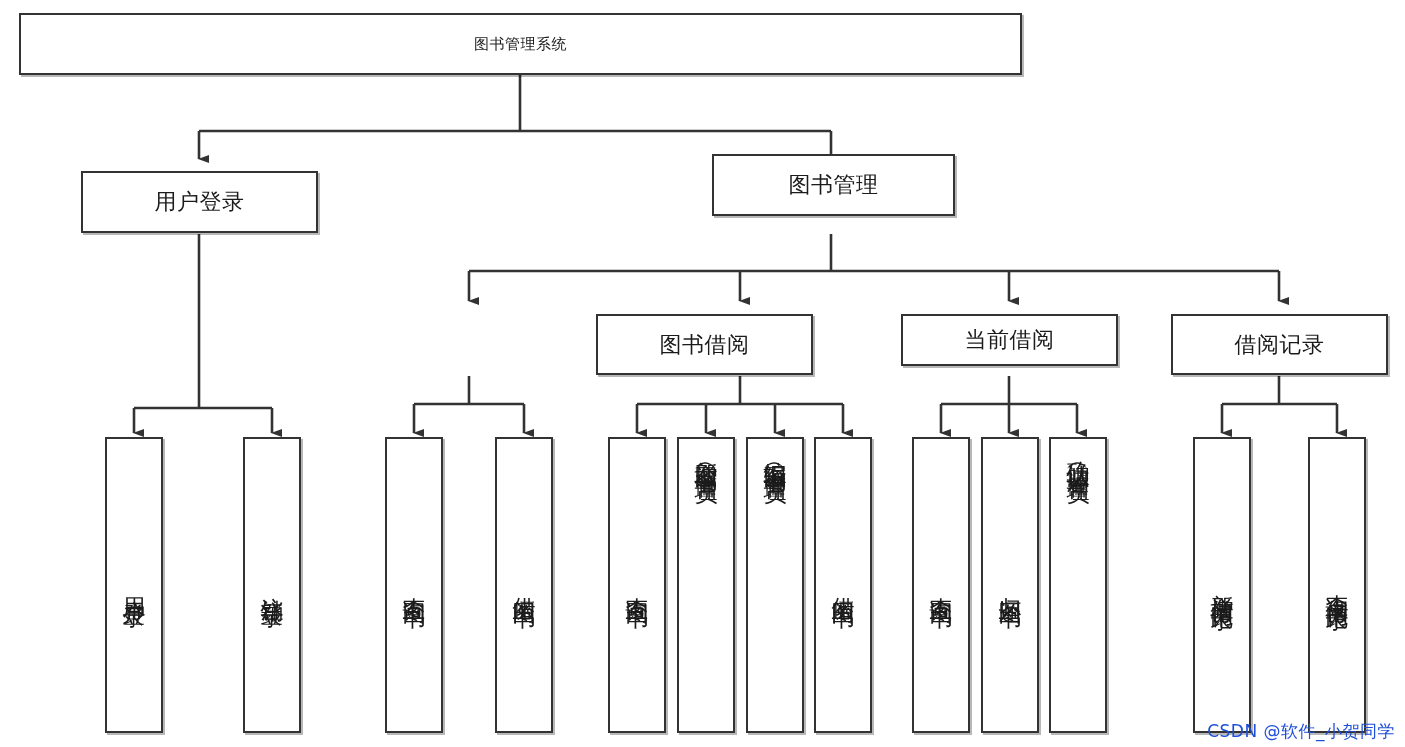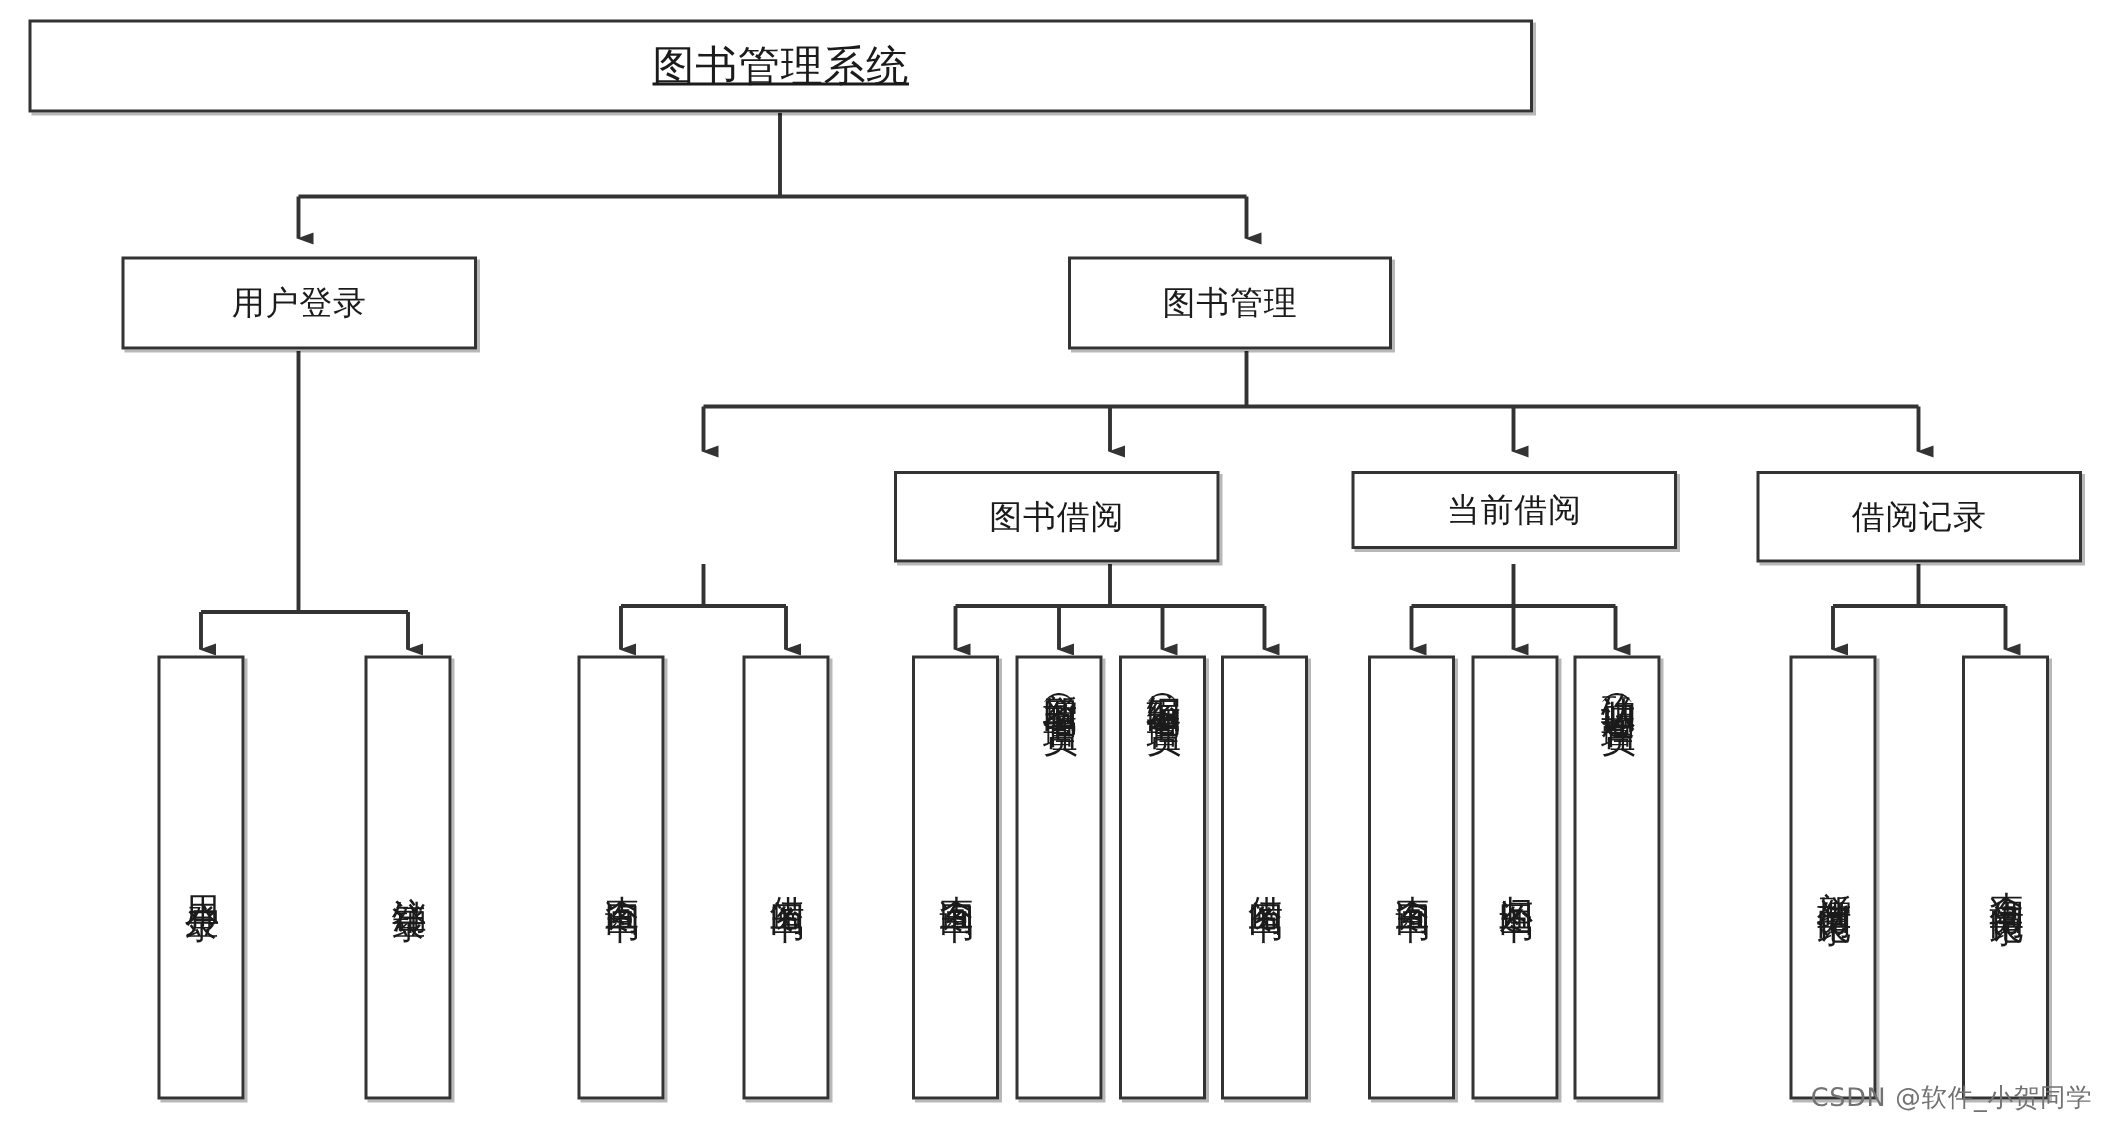--- a/index.html
+++ b/index.html
@@ -34,21 +34,21 @@
     display: flex;
     align-items: center;
     justify-content: center;
     color: #1b1b1b;
   }
   .node-h {
     font-size: 22px;
     letter-spacing: 0.5px;
     white-space: nowrap;
   }
-  .node-root .node-h { font-size: 28px; text-decoration: underline; }
+  .node-root .node-h { font-size: 15px; }
   .node-v {
     align-items: flex-start;
     justify-content: center;
     padding-top: 4px;
     overflow: visible;
   }
   .vtext {
     writing-mode: vertical-rl;
     text-orientation: upright;
     font-size: 23px;
@@ -62,21 +62,21 @@
   }
   .node-v.vcenter {
     align-items: center;
     padding-top: 0;
   }
   #watermark {
     position: absolute;
     right: 10px;
     bottom: 4px;
     font-size: 17px;
-    color: #737373;
+    color: #1d4ed8;
     white-space: nowrap;
     letter-spacing: 0.5px;
   }
 </style>
 </head>
 <body>
 
 <div id="diagram-root">
 
   <svg id="wire-layer" viewBox="0 0 1405 747" width="1405" height="747" xmlns="http://www.w3.org/2000/svg">
@@ -133,21 +133,21 @@
   </svg>
 
   <div class="node node-root" style="left:19px; top:13px; width:1003px; height:62px;">
     <span class="node-h">图书管理系统</span>
   </div>
 
   <div class="node" style="left:81px; top:171px; width:237px; height:62px;">
     <span class="node-h">用户登录</span>
   </div>
 
-  <div class="node" style="left:712px; top:171px; width:216px; height:62px;">
+  <div class="node" style="left:712px; top:154px; width:243px; height:62px;">
     <span class="node-h">图书管理</span>
   </div>
 
 
   <div class="node" style="left:596px; top:314px; width:217px; height:61px;">
     <span class="node-h">图书借阅</span>
   </div>
 
   <div class="node" style="left:901px; top:314px; width:217px; height:52px;">
     <span class="node-h">当前借阅</span>

